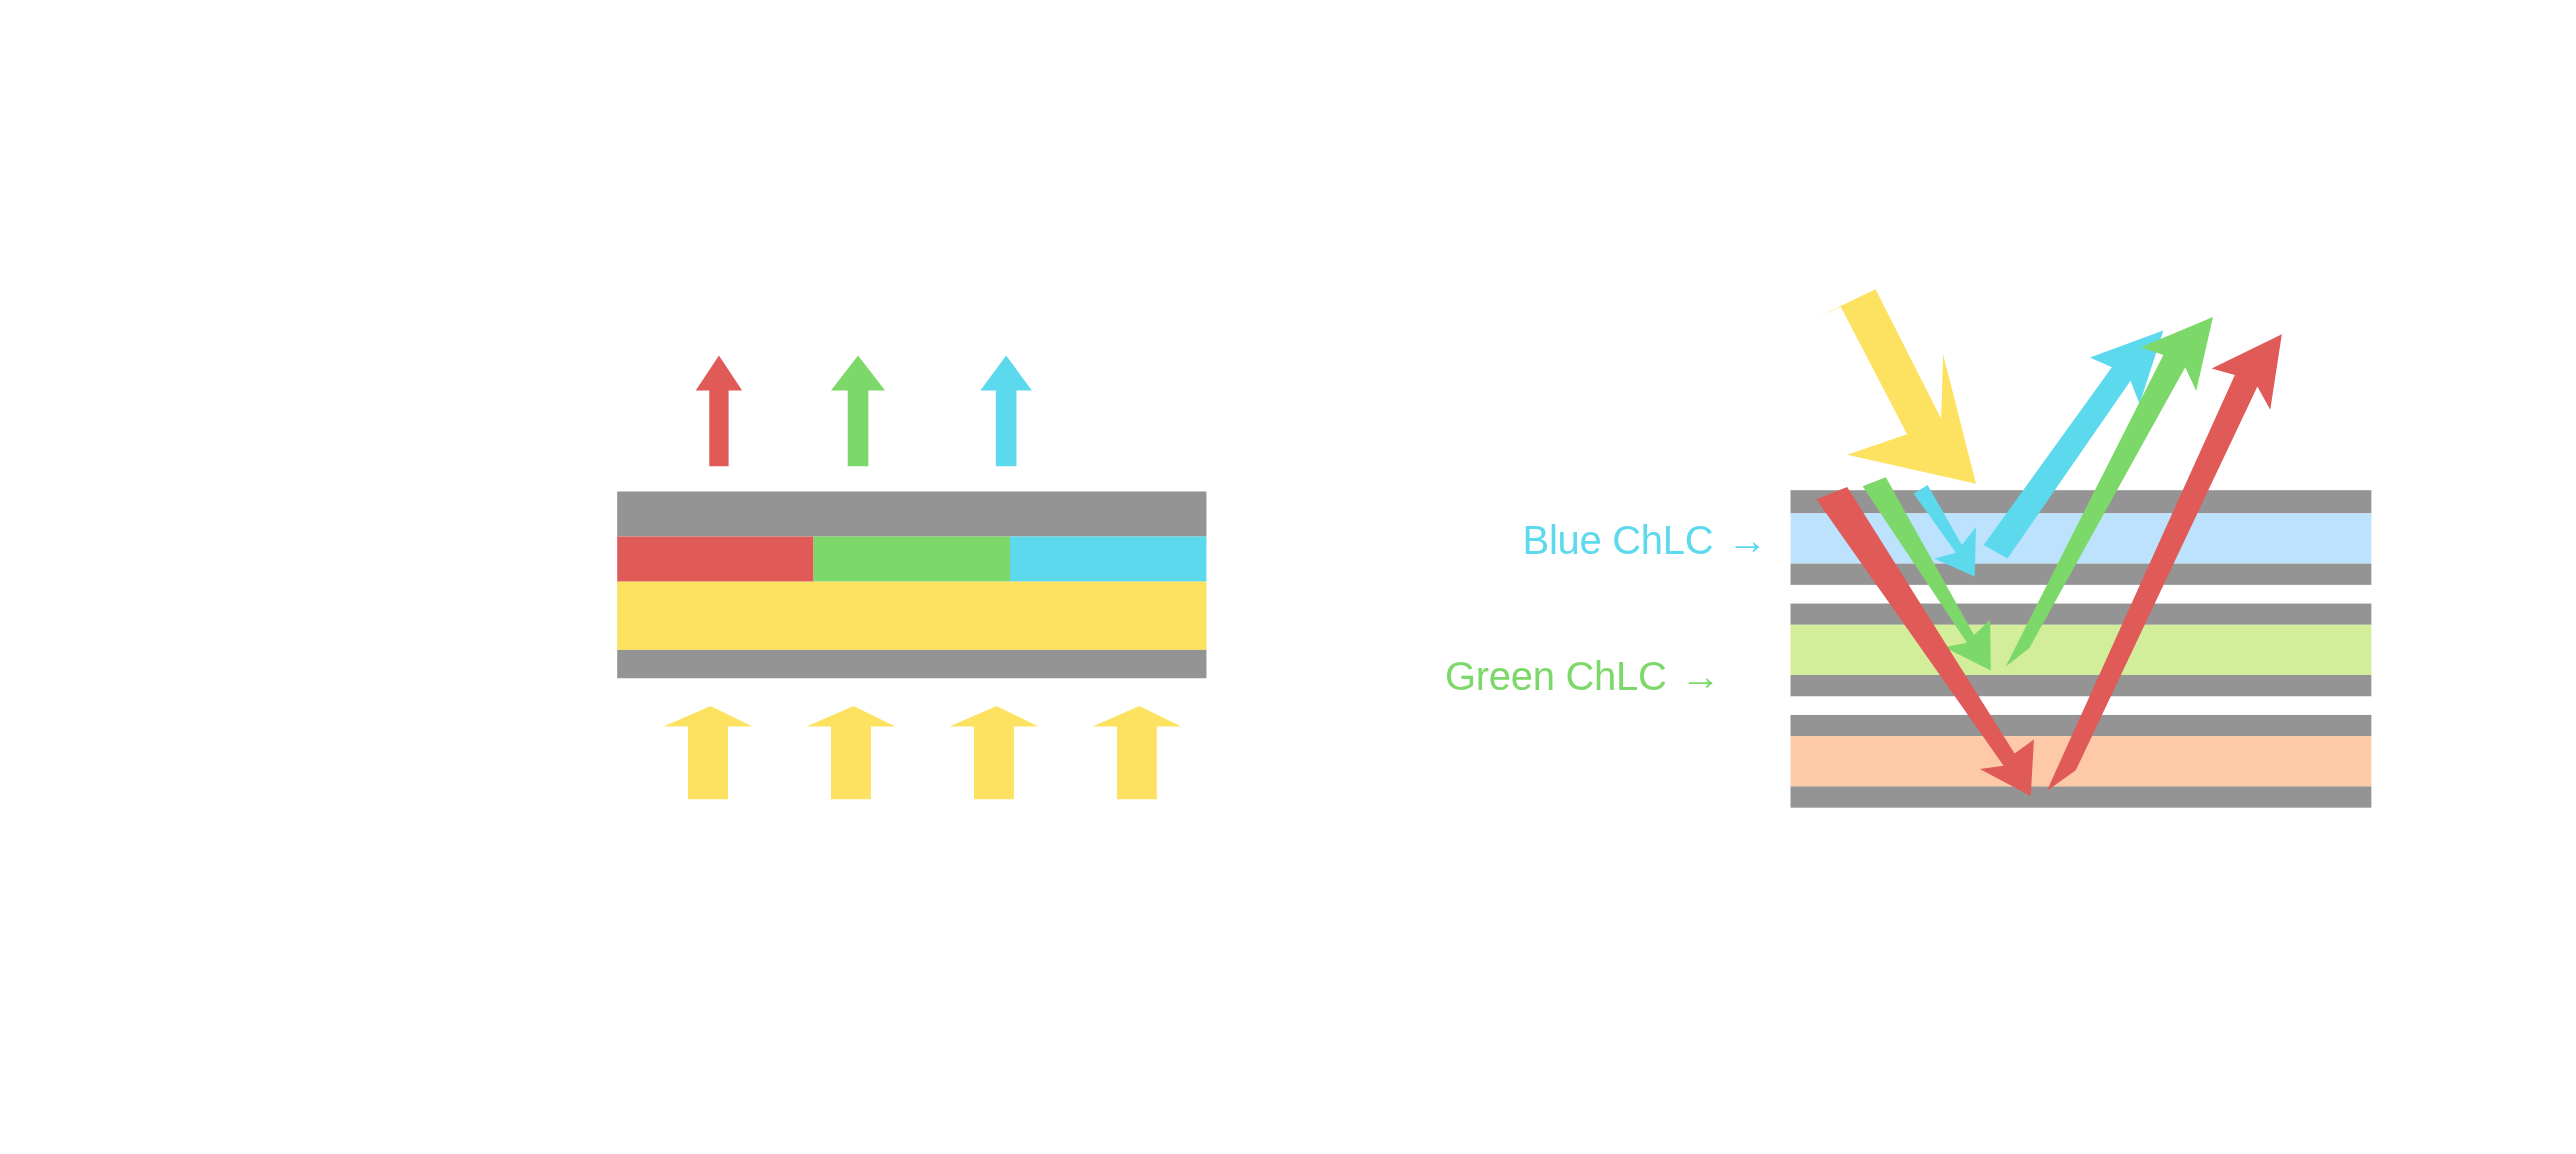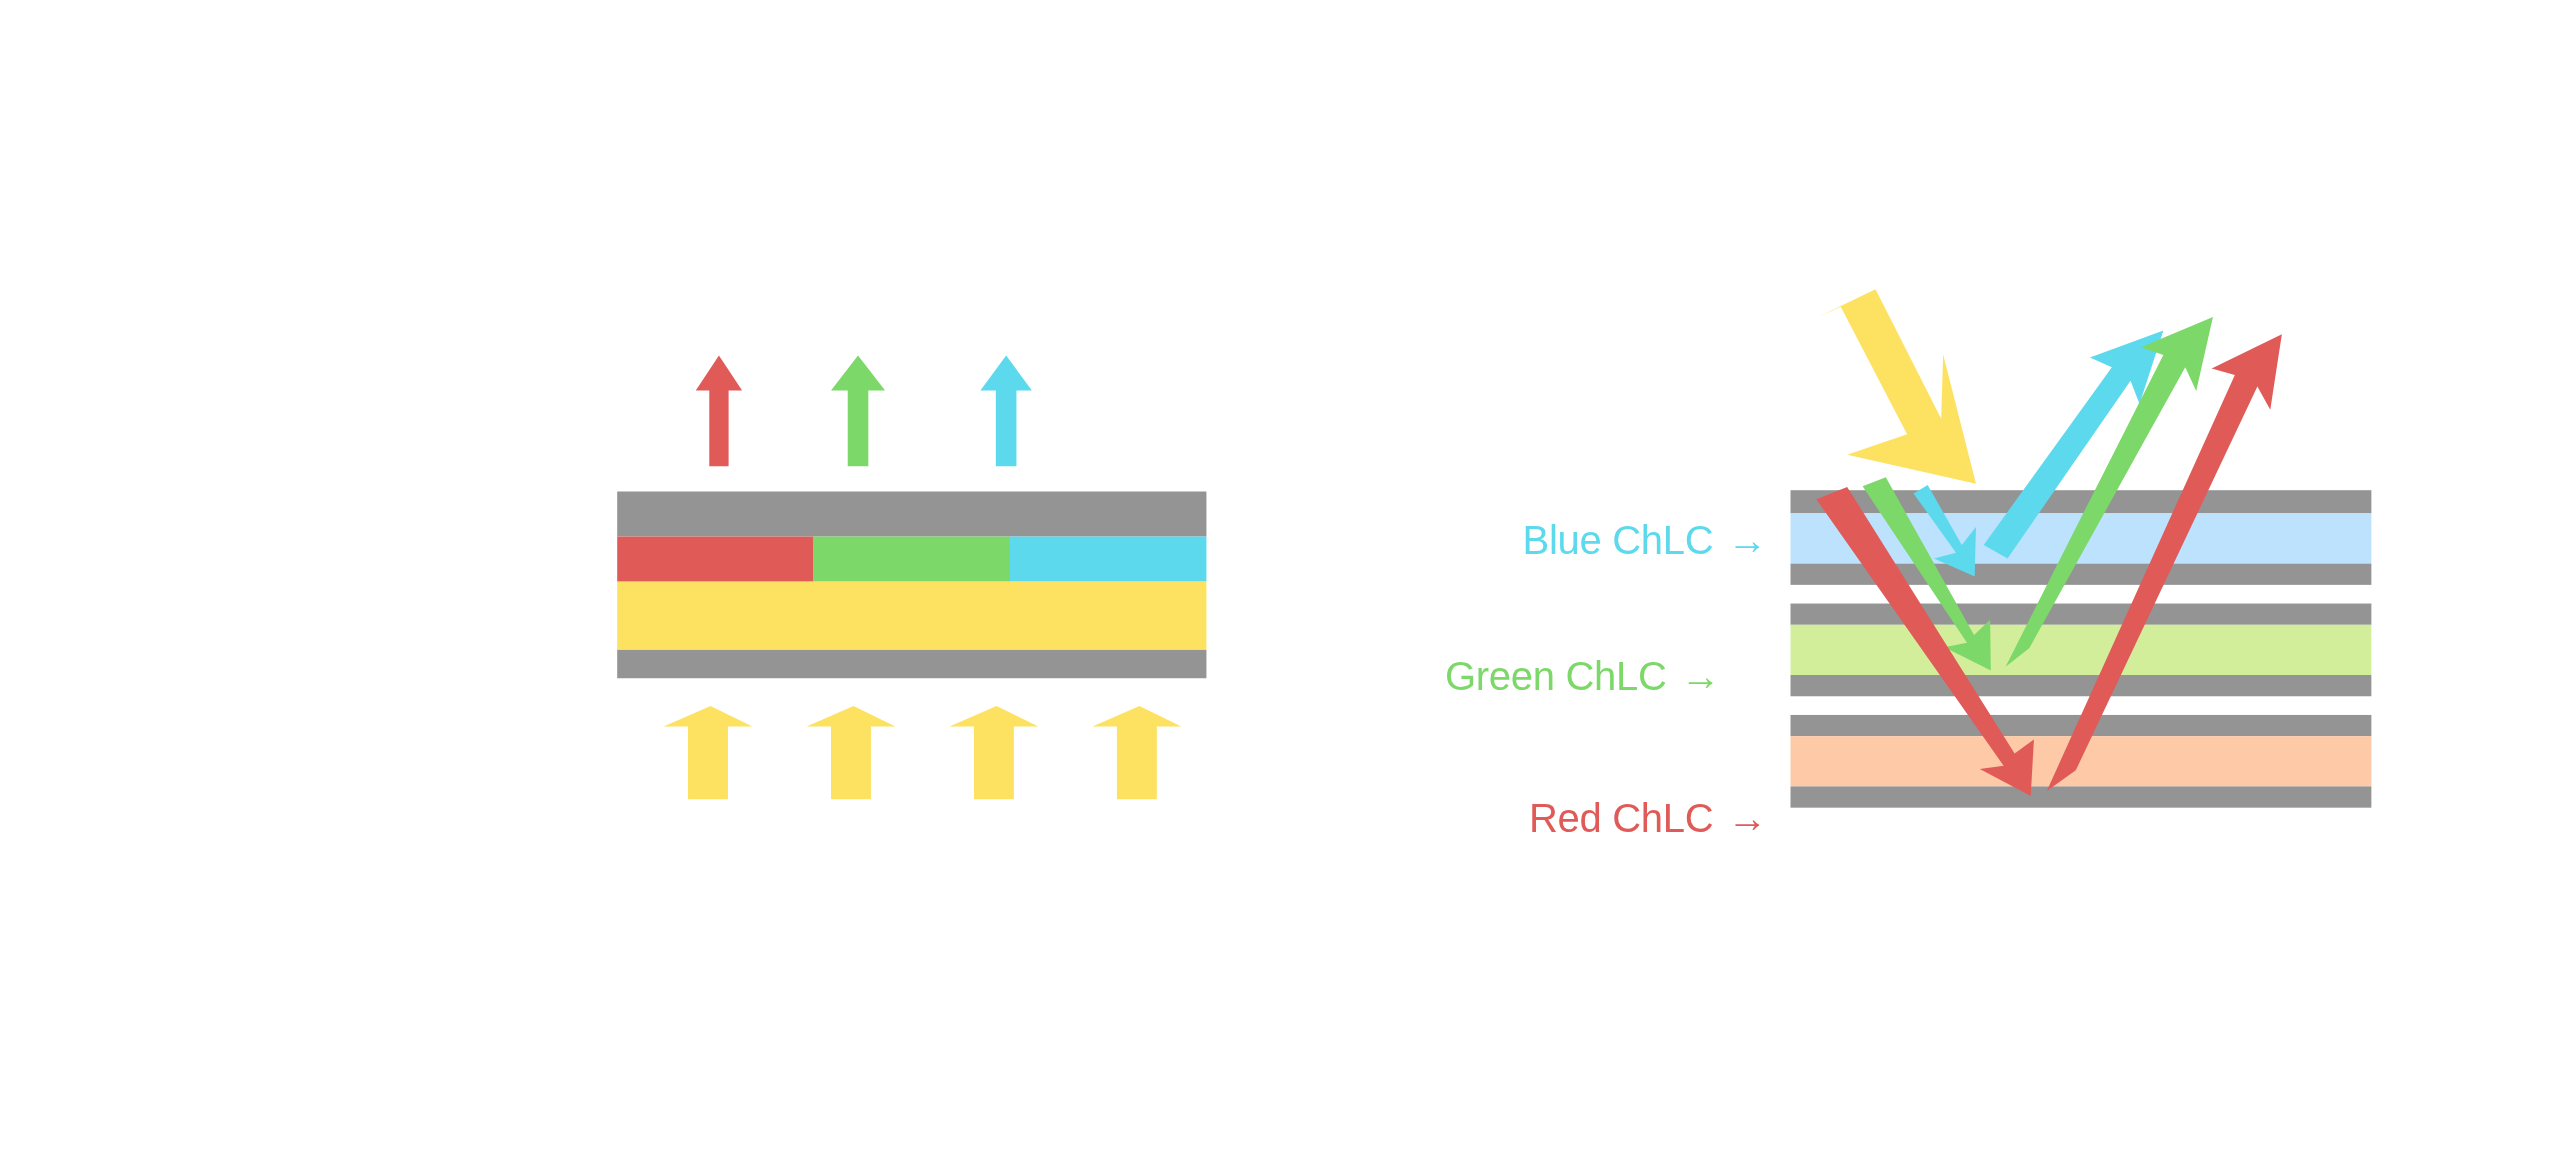--- a/index.html
+++ b/index.html
@@ -106,19 +106,16 @@
   <div style="position:absolute; left:0; top:0; width:2576px; height:1154px;">
 
     <div style="position:absolute; left:1446px; top:514px; width:277px; text-align:right; color:#5DD9EE;">
       <span class="lbl">Blue ChLC</span><span class="lbl" style="margin-left:14px;">→</span>
     </div>
 
     <div style="position:absolute; left:1401px; top:650px; width:322px; color:#7CD868;">
       <span class="lbl">Green ChLC</span><span class="lbl" style="margin-left:14px;">→</span>
     </div>
 
-    <div style="position:absolute; left:1446px; top:792px; width:277px; text-align:right; color:#E05A58;">
-      <span class="lbl">Red ChLC</span><span class="lbl" style="margin-left:14px;">→</span>
-    </div>
   </div>
 
 </div>
 
 
 </body></html>

